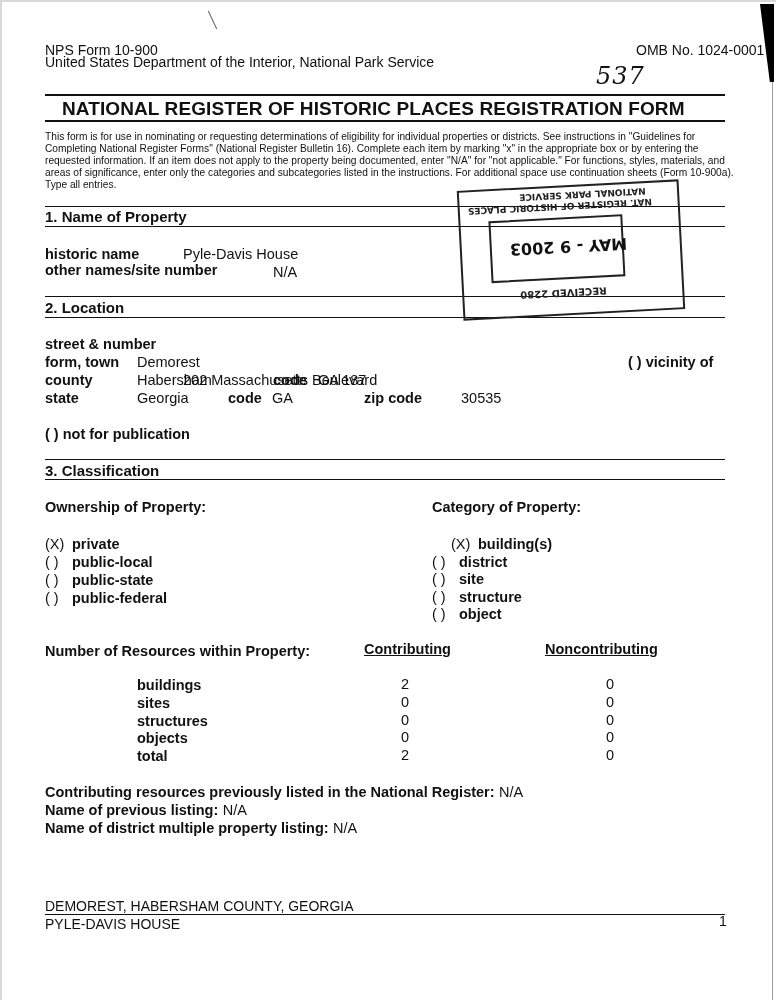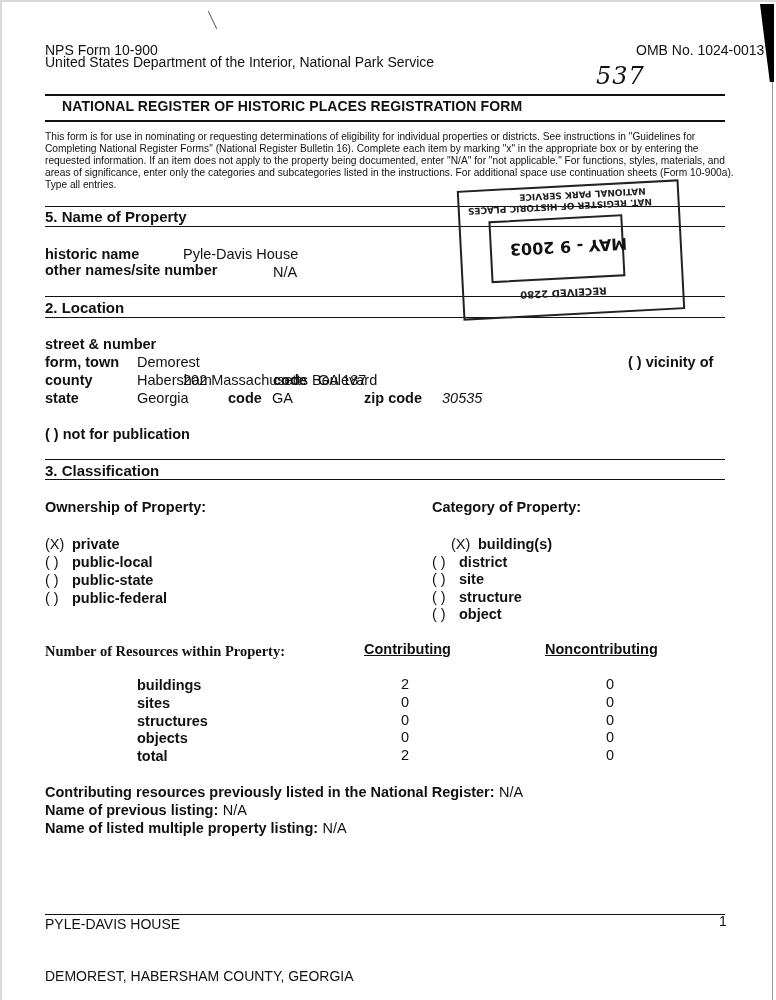--- a/index.html
+++ b/index.html
@@ -12,21 +12,21 @@
   .frame-left { left: 0; top: 0; width: 2px; height: 1000px; background: #d8d8d8; }
   .frame-top { left: 0; top: 0; width: 776px; height: 2px; background: #d8d8d8; }
   .edge-right { right: 3px; top: 80px; width: 1px; height: 920px; background: #9a9a9a; }
   .edge-blot { right: 2px; top: 4px; width: 14px; height: 78px; background: #000;
     clip-path: polygon(0 0, 100% 0, 100% 100%, 70% 100%); }
   .tick-mark { left: 212px; top: 10px; width: 1px; height: 20px; background: #666; transform: rotate(-25deg); }
   .small { font-size: 14px; line-height: 12px; }
   .hand { font-family: "DejaVu Serif", serif; font-size: 24px; font-style: italic; letter-spacing: 1px; }
   .rule { height: 2px; background: #111; }
   .rule-thin { height: 1px; background: #111; }
-  .title { font-size: 14px; font-weight: bold; letter-spacing: 0.1px; white-space: nowrap; }
+  .title { font-size: 19px; font-weight: bold; letter-spacing: 0.1px; white-space: nowrap; }
   .intro { font-size: 10.2px; line-height: 12px; width: 690px; }
   .sec-h { font-size: 15px; font-weight: bold; }
   .lbl { font-size: 14.5px; font-weight: bold; white-space: nowrap; }
   .val { font-size: 14.5px; white-space: nowrap; }
   .ul { text-decoration: underline; }
   .num { font-size: 14.5px; width: 20px; text-align: center; }
   .stamp {
     left: 460px; top: 185px; width: 218px; height: 126px;
     border: 2px solid #222; transform: rotate(-3deg);
     font-family: "DejaVu Sans", sans-serif;
@@ -40,31 +40,31 @@
 <body>
 
 <div class="abs frame-top"></div>
 <div class="abs frame-left"></div>
 <div class="abs edge-right"></div>
 <div class="abs edge-blot"></div>
 <div class="abs tick-mark"></div>
 
 <div class="abs small" style="left:45px; top:44px;">NPS Form 10-900</div>
 <div class="abs small" style="left:45px; top:56px;">United States Department of the Interior, National Park Service</div>
-<div class="abs small" style="left:636px; top:44px;">OMB No. 1024-0013</div>
+<div class="abs small" style="left:636px; top:44px;">OMB No. 1024-0001</div>
 <div class="abs hand" style="left:596px; top:62px;">537</div>
 
 <div class="abs rule" style="left:45px; top:94px; width:680px;"></div>
 <div class="abs title" style="left:62px; top:98px;">NATIONAL REGISTER OF HISTORIC PLACES REGISTRATION FORM</div>
 <div class="abs rule" style="left:45px; top:120px; width:680px;"></div>
 
 <div class="abs intro" style="left:45px; top:131px;">This form is for use in nominating or requesting determinations of eligibility for individual properties or districts.  See instructions in "Guidelines for Completing National Register Forms" (National Register Bulletin 16).  Complete each item by marking "x" in the appropriate box or by entering the requested information.  If an item does not apply to the property being documented, enter "N/A" for "not applicable."  For functions, styles, materials, and areas of significance, enter only the categories and subcategories listed in the instructions.  For additional space use continuation sheets (Form 10-900a).  Type all entries.</div>
 
 <div class="abs rule-thin" style="left:45px; top:206px; width:680px;"></div>
-<div class="abs sec-h" style="left:45px; top:208px;">5. Name of Property</div>
+<div class="abs sec-h" style="left:45px; top:208px;">1. Name of Property</div>
 <div class="abs rule-thin" style="left:45px; top:226px; width:680px;"></div>
 
 <div class="abs lbl" style="left:45px; top:246px;">historic name</div>
 <div class="abs val" style="left:183px; top:246px;">Pyle-Davis House</div>
 <div class="abs lbl" style="left:45px; top:262px;">other names/site number</div>
 <div class="abs val" style="left:273px; top:264px;">N/A</div>
 
 <div class="abs rule-thin" style="left:45px; top:296px; width:680px;"></div>
 <div class="abs sec-h" style="left:45px; top:299px;">2.  Location</div>
 <div class="abs rule-thin" style="left:45px; top:317px; width:680px;"></div>
@@ -76,21 +76,21 @@
 <div class="abs lbl" style="left:628px; top:354px;">( ) vicinity of</div>
 <div class="abs lbl" style="left:45px; top:372px;">county</div>
 <div class="abs val" style="left:137px; top:372px;">Habersham</div>
 <div class="abs lbl" style="left:273px; top:372px;">code</div>
 <div class="abs val" style="left:318px; top:372px;">GA 187</div>
 <div class="abs lbl" style="left:45px; top:390px;">state</div>
 <div class="abs val" style="left:137px; top:390px;">Georgia</div>
 <div class="abs lbl" style="left:228px; top:390px;">code</div>
 <div class="abs val" style="left:272px; top:390px;">GA</div>
 <div class="abs lbl" style="left:364px; top:390px;">zip code</div>
-<div class="abs val" style="left:442px; top:390px;font-style:italic;">30535</div>
+<div class="abs val" style="left:461px; top:390px;">30535</div>
 <div class="abs lbl" style="left:45px; top:426px;">( ) not for publication</div>
 
 <div class="abs rule-thin" style="left:45px; top:459px; width:680px;"></div>
 <div class="abs sec-h" style="left:45px; top:462px;">3.  Classification</div>
 <div class="abs rule-thin" style="left:45px; top:479px; width:680px;"></div>
 
 <div class="abs lbl" style="left:45px; top:499px;">Ownership of Property:</div>
 <div class="abs" style="left:45px; top:535px;">
   <div style="height:18px;"><span class="val" style="display:inline-block;width:27px;">(X)</span><span class="lbl">private</span></div>
   <div style="height:18px;"><span class="val" style="display:inline-block;width:27px;">( )</span><span class="lbl">public-local</span></div>
@@ -100,21 +100,21 @@
 
 <div class="abs lbl" style="left:432px; top:499px;">Category of Property:</div>
 <div class="abs" style="left:432px; top:535px;">
   <div style="height:17.5px;margin-left:19px;"><span class="val" style="display:inline-block;width:27px;">(X)</span><span class="lbl">building(s)</span></div>
   <div style="height:17.5px;"><span class="val" style="display:inline-block;width:27px;">( )</span><span class="lbl">district</span></div>
   <div style="height:17.5px;"><span class="val" style="display:inline-block;width:27px;">( )</span><span class="lbl">site</span></div>
   <div style="height:17.5px;"><span class="val" style="display:inline-block;width:27px;">( )</span><span class="lbl">structure</span></div>
   <div style="height:17.5px;"><span class="val" style="display:inline-block;width:27px;">( )</span><span class="lbl">object</span></div>
 </div>
 
-<div class="abs lbl" style="left:45px; top:643px;font-family:Liberation Serif, serif;">Number of Resources within Property:</div>
+<div class="abs lbl" style="left:45px; top:643px;">Number of Resources within Property:</div>
 <div class="abs lbl ul" style="left:364px; top:641px;">Contributing</div>
 <div class="abs lbl ul" style="left:545px; top:641px;">Noncontributing</div>
 
 <div class="abs" style="left:137px; top:676px;">
   <div style="position:relative; height:17.8px;">
     <span class="lbl">buildings</span>
     <span class="num" style="position:absolute; left:258px;">2</span>
     <span class="num" style="position:absolute; left:463px;">0</span>
   </div>
   <div style="position:relative; height:17.8px;">
@@ -141,29 +141,29 @@
 
 <div class="abs" style="left:45px; top:783px;">
   <span class="lbl">Contributing resources previously listed in the National Register:</span>
   <span class="val">N/A</span>
 </div>
 <div class="abs" style="left:45px; top:801px;">
   <span class="lbl">Name of previous listing:</span>
   <span class="val">N/A</span>
 </div>
 <div class="abs" style="left:45px; top:819px;">
-  <span class="lbl">Name of listed multiple property listing:</span>
+  <span class="lbl">Name of district multiple property listing:</span>
   <span class="val">N/A</span>
 </div>
 
 <div class="abs stamp">
   <div class="stamp-t" style="left:60px; top:3px;"><span class="flip">NATIONAL PARK SERVICE</span></div>
   <div class="stamp-t" style="left:8px; top:14px;"><span class="flip">NAT. REGISTER OF HISTORIC PLACES</span></div>
   <div class="stamp-inner">
     <div class="stamp-d" style="left:18px; top:18px;"><span class="flip">MAY - 9 2003</span></div>
   </div>
   <div class="stamp-t" style="left:56px; top:100px; font-size:10px;"><span class="flip">RECEIVED 2280</span></div>
 </div>
 
 <div class="abs rule-thin" style="left:45px; top:914px; width:680px;"></div>
 <div class="abs small" style="left:45px; top:918px;">PYLE-DAVIS HOUSE</div>
-<div class="abs small" style="left:45px; top:970px;">DEMOREST, HABERSHAM COUNTY, GEORGIA</div>
+<div class="abs small" style="left:45px; top:900px;">DEMOREST, HABERSHAM COUNTY, GEORGIA</div>
 <div class="abs small" style="left:719px; top:915px;">1</div>
 
 </body></html>

